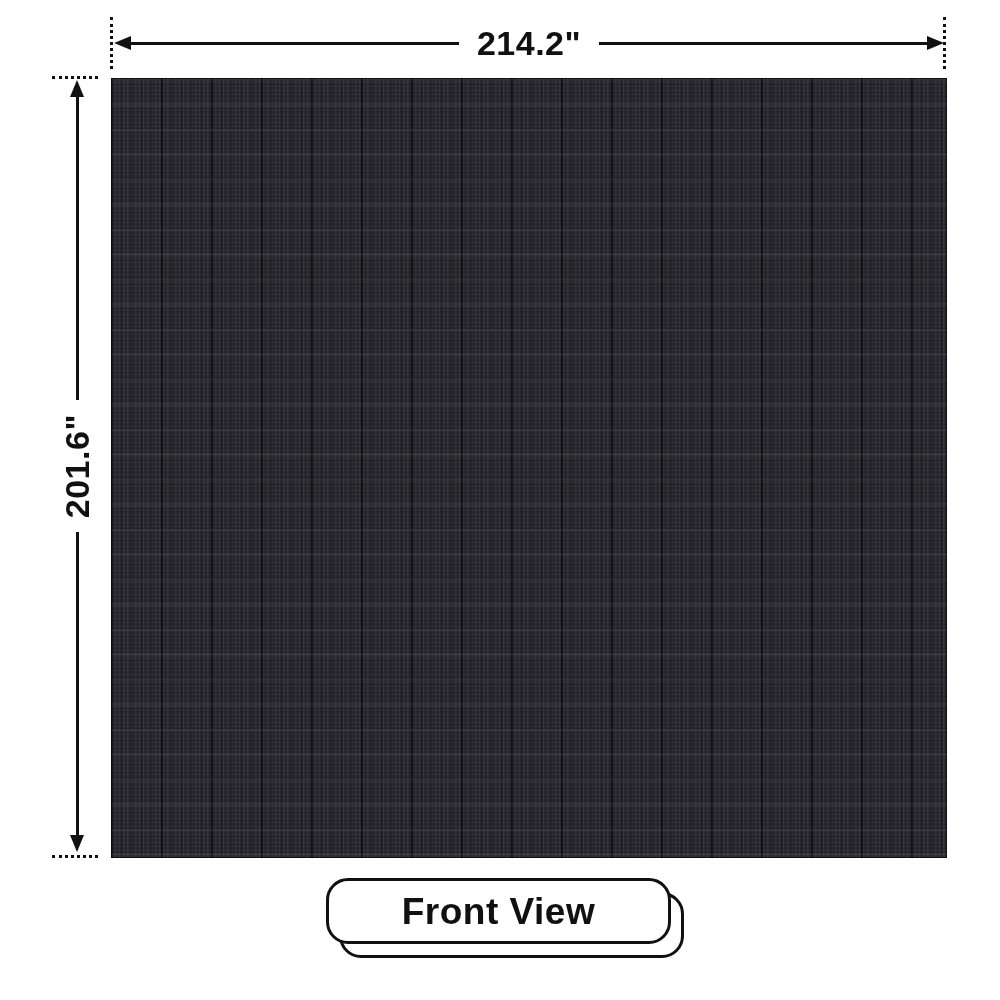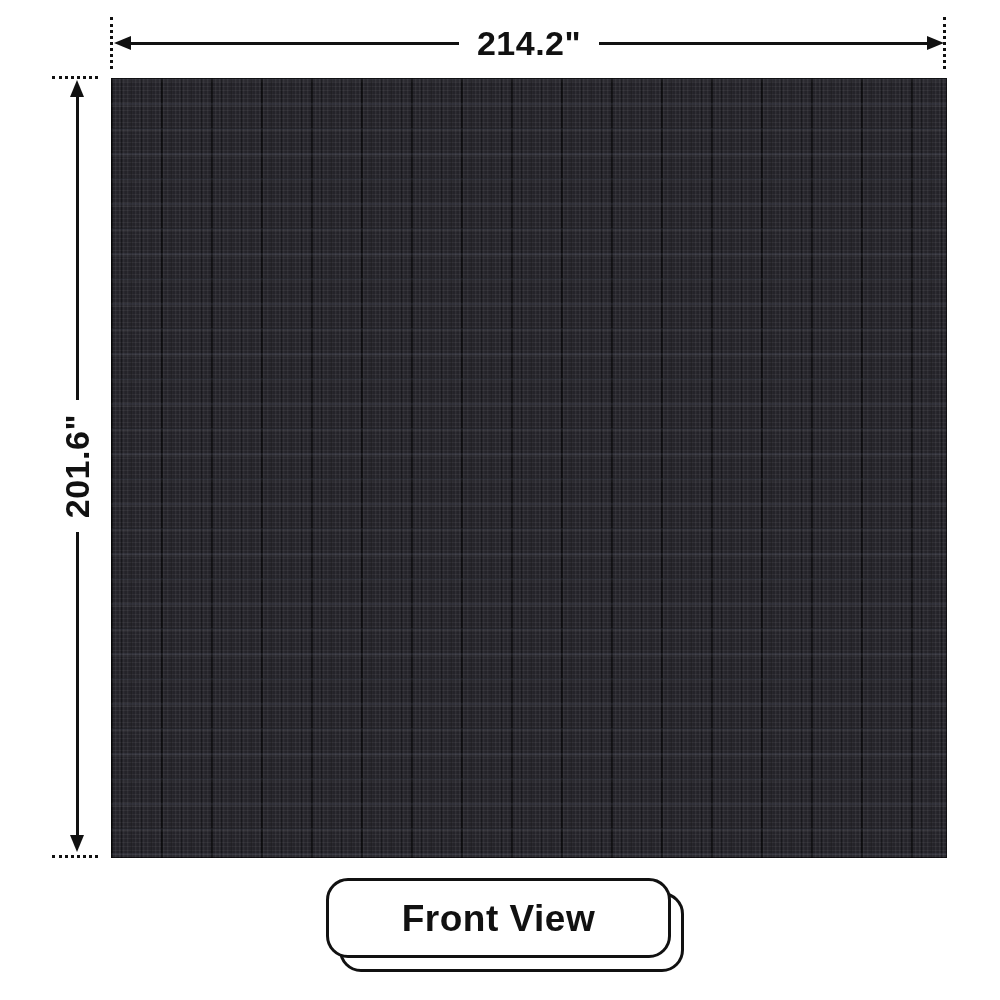--- a/index.html
+++ b/index.html
@@ -123,21 +123,21 @@
     font-size:34px;font-weight:bold;
     letter-spacing:0.5px;
     white-space:nowrap;
     line-height:1;
   }
 
   
   .badge{
     position:absolute;
     left:326px;top:878px;
-    width:345px;height:80px;
+    width:345px;height:66px;
   }
   .badge .card{
     position:absolute;inset:0;
     background:var(--badge-bg);
     border:3px solid var(--ink);
     border-radius:22px;
   }
   .badge .card.back{transform:translate(13px,14px);}
   .badge .card.front{
     display:flex;align-items:center;justify-content:center;

